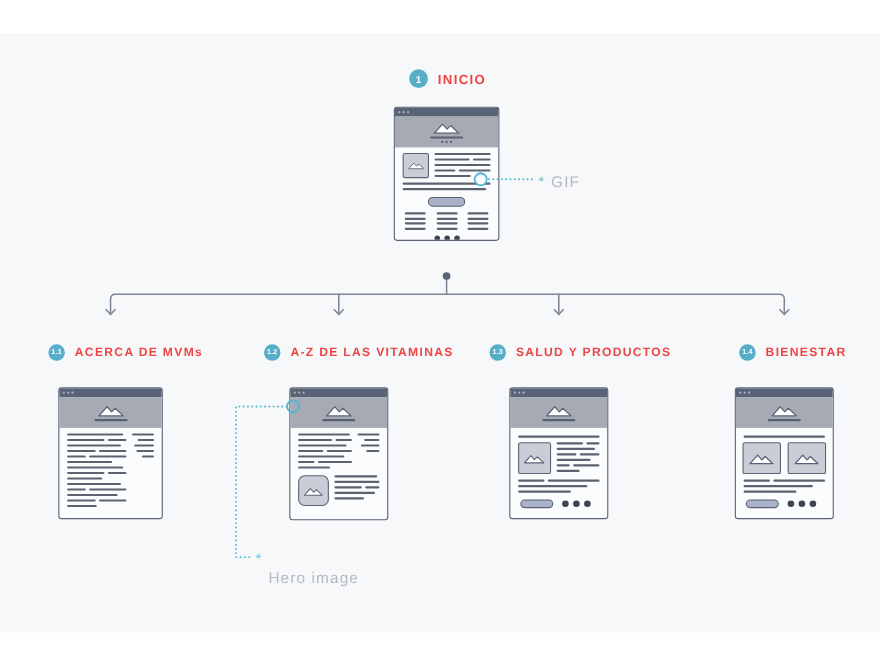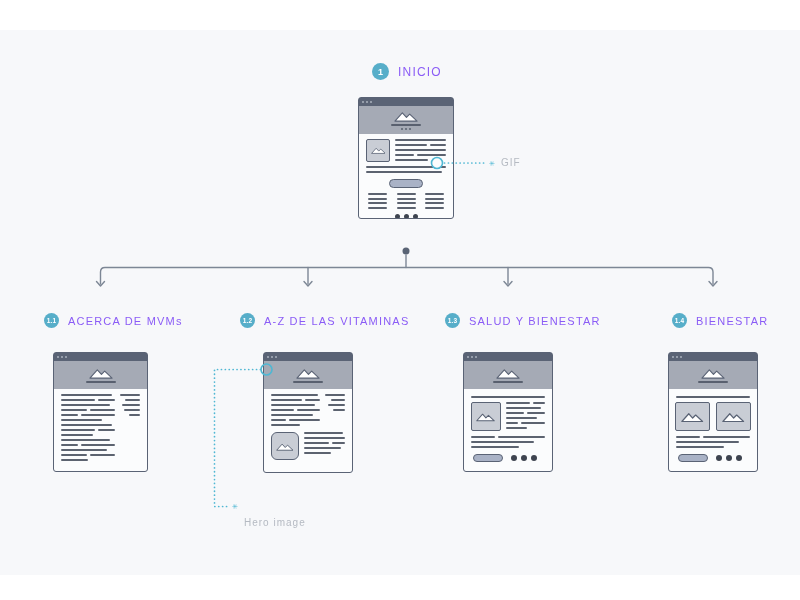--- a/index.html
+++ b/index.html
@@ -5,21 +5,21 @@
   *{margin:0;padding:0;box-sizing:border-box}
   html,body{width:800px;height:600px}
   body{background:#ffffff;font-family:"Liberation Sans",sans-serif;overflow:hidden}
   .page{position:relative;width:800px;height:600px;background:#ffffff}
   .panel{position:absolute;left:0;top:30px;width:800px;height:545px;background:#f7f8fa}
   .overlay{position:absolute;left:0;top:0;width:800px;height:600px;pointer-events:none;z-index:9}
   .node-label{position:absolute;display:flex;align-items:center;gap:9px;z-index:3}
   .badge{background:#57aec9;color:#fff;border-radius:50%;display:flex;align-items:center;justify-content:center;font-weight:700;flex:none}
   .badge-lg{width:17px;height:17px;font-size:9px}
   .badge-sm{width:15px;height:15px;font-size:6.5px;letter-spacing:.2px}
-  .nlabel{font-size:11px;font-weight:400;letter-spacing:1.2px;color:#8b5cf6;white-space:nowrap}
+  .nlabel{font-size:11px;font-weight:700;letter-spacing:1.2px;color:#ef4444;white-space:nowrap}
   .wf{position:absolute;background:#fbfcfd;border:1.5px solid #5a6375;border-radius:3px;display:flex;flex-direction:column;z-index:2}
   .chrome{height:8px;background:#5a6375;display:flex;align-items:center;gap:2px;padding-left:3px;flex:none}
   .chrome i{width:2px;height:2px;background:#aab0bc;border-radius:50%}
   .band{background:#a5aab5;height:28px;flex:none;display:flex;flex-direction:column;align-items:center;justify-content:center;gap:2px;position:relative}
   .band .mtn{width:26px;height:12px;display:block}
   .bl{display:block;width:30px;height:2px;background:#59606f;border-radius:1px}
   .bdots{display:flex;gap:2px}
   .bdots i{width:2px;height:2px;background:#59606f;border-radius:50%}
   .body{flex:1;padding:5px 7px;position:relative;overflow:hidden}
   .tl{display:block;height:2px;background:#5c6370;border-radius:1px;margin-top:3px}
@@ -37,21 +37,21 @@
   .pill{background:#a9b2c6;border:1.5px solid #5a6375;border-radius:6px;flex:none}
   .ddots{display:flex;gap:4px;align-items:center}
   .ddots i{width:5px;height:5px;border-radius:50%;background:#3e4450}
   .ddots-lg i{width:6px;height:6px}
   .mrow{display:flex;gap:5px;margin-top:4px}
   .frow{display:flex;align-items:center;gap:8px;margin-top:6px;padding-left:2px}
   .cols{display:flex;justify-content:space-between;margin-top:5px;padding:0 2px}
   .fcol{width:19px;display:flex;flex-direction:column;align-items:center}
   .fcol .tl{margin-top:2.5px;width:100%}
   .fcol > :first-child{margin-top:0}
-  .ann-text{position:absolute;font-size:10px;letter-spacing:1px;color:#b5bac2;z-index:10;white-space:nowrap}
+  .ann-text{position:absolute;font-size:14px;letter-spacing:1px;color:#b5bac2;z-index:10;white-space:nowrap}
   .ann-icon{position:absolute;font-size:7px;color:#4fb7d3;line-height:1;z-index:10}
   .f1{flex:1}.f15{flex:1.5}.f2{flex:2}
   .w45{width:45%}.w50{width:50%}.w55{width:55%}.w60{width:60%}.w65{width:65%}
   .w70{width:70%}.w75{width:75%}.w80{width:80%}.w85{width:85%}.w90{width:90%}
   .w95{width:95%}.w100{width:100%}
 </style>
 </head>
 <body>
 
 <div class="page">
@@ -154,21 +154,21 @@
   <div class="node-label" style="left:44px;top:313px">
     <span class="badge badge-sm">1.1</span>
     <span class="nlabel">ACERCA DE MVMs</span>
   </div>
   <div class="node-label" style="left:240px;top:313px">
     <span class="badge badge-sm">1.2</span>
     <span class="nlabel">A-Z DE LAS VITAMINAS</span>
   </div>
   <div class="node-label" style="left:445px;top:313px">
     <span class="badge badge-sm">1.3</span>
-    <span class="nlabel">SALUD Y BIENESTAR</span>
+    <span class="nlabel">SALUD Y PRODUCTOS</span>
   </div>
   <div class="node-label" style="left:672px;top:313px">
     <span class="badge badge-sm">1.4</span>
     <span class="nlabel">BIENESTAR</span>
   </div>
 
   <div class="wf" style="left:53px;top:352px;width:95px;height:120px">
     <div class="chrome">
         <i></i>
         <i></i>

